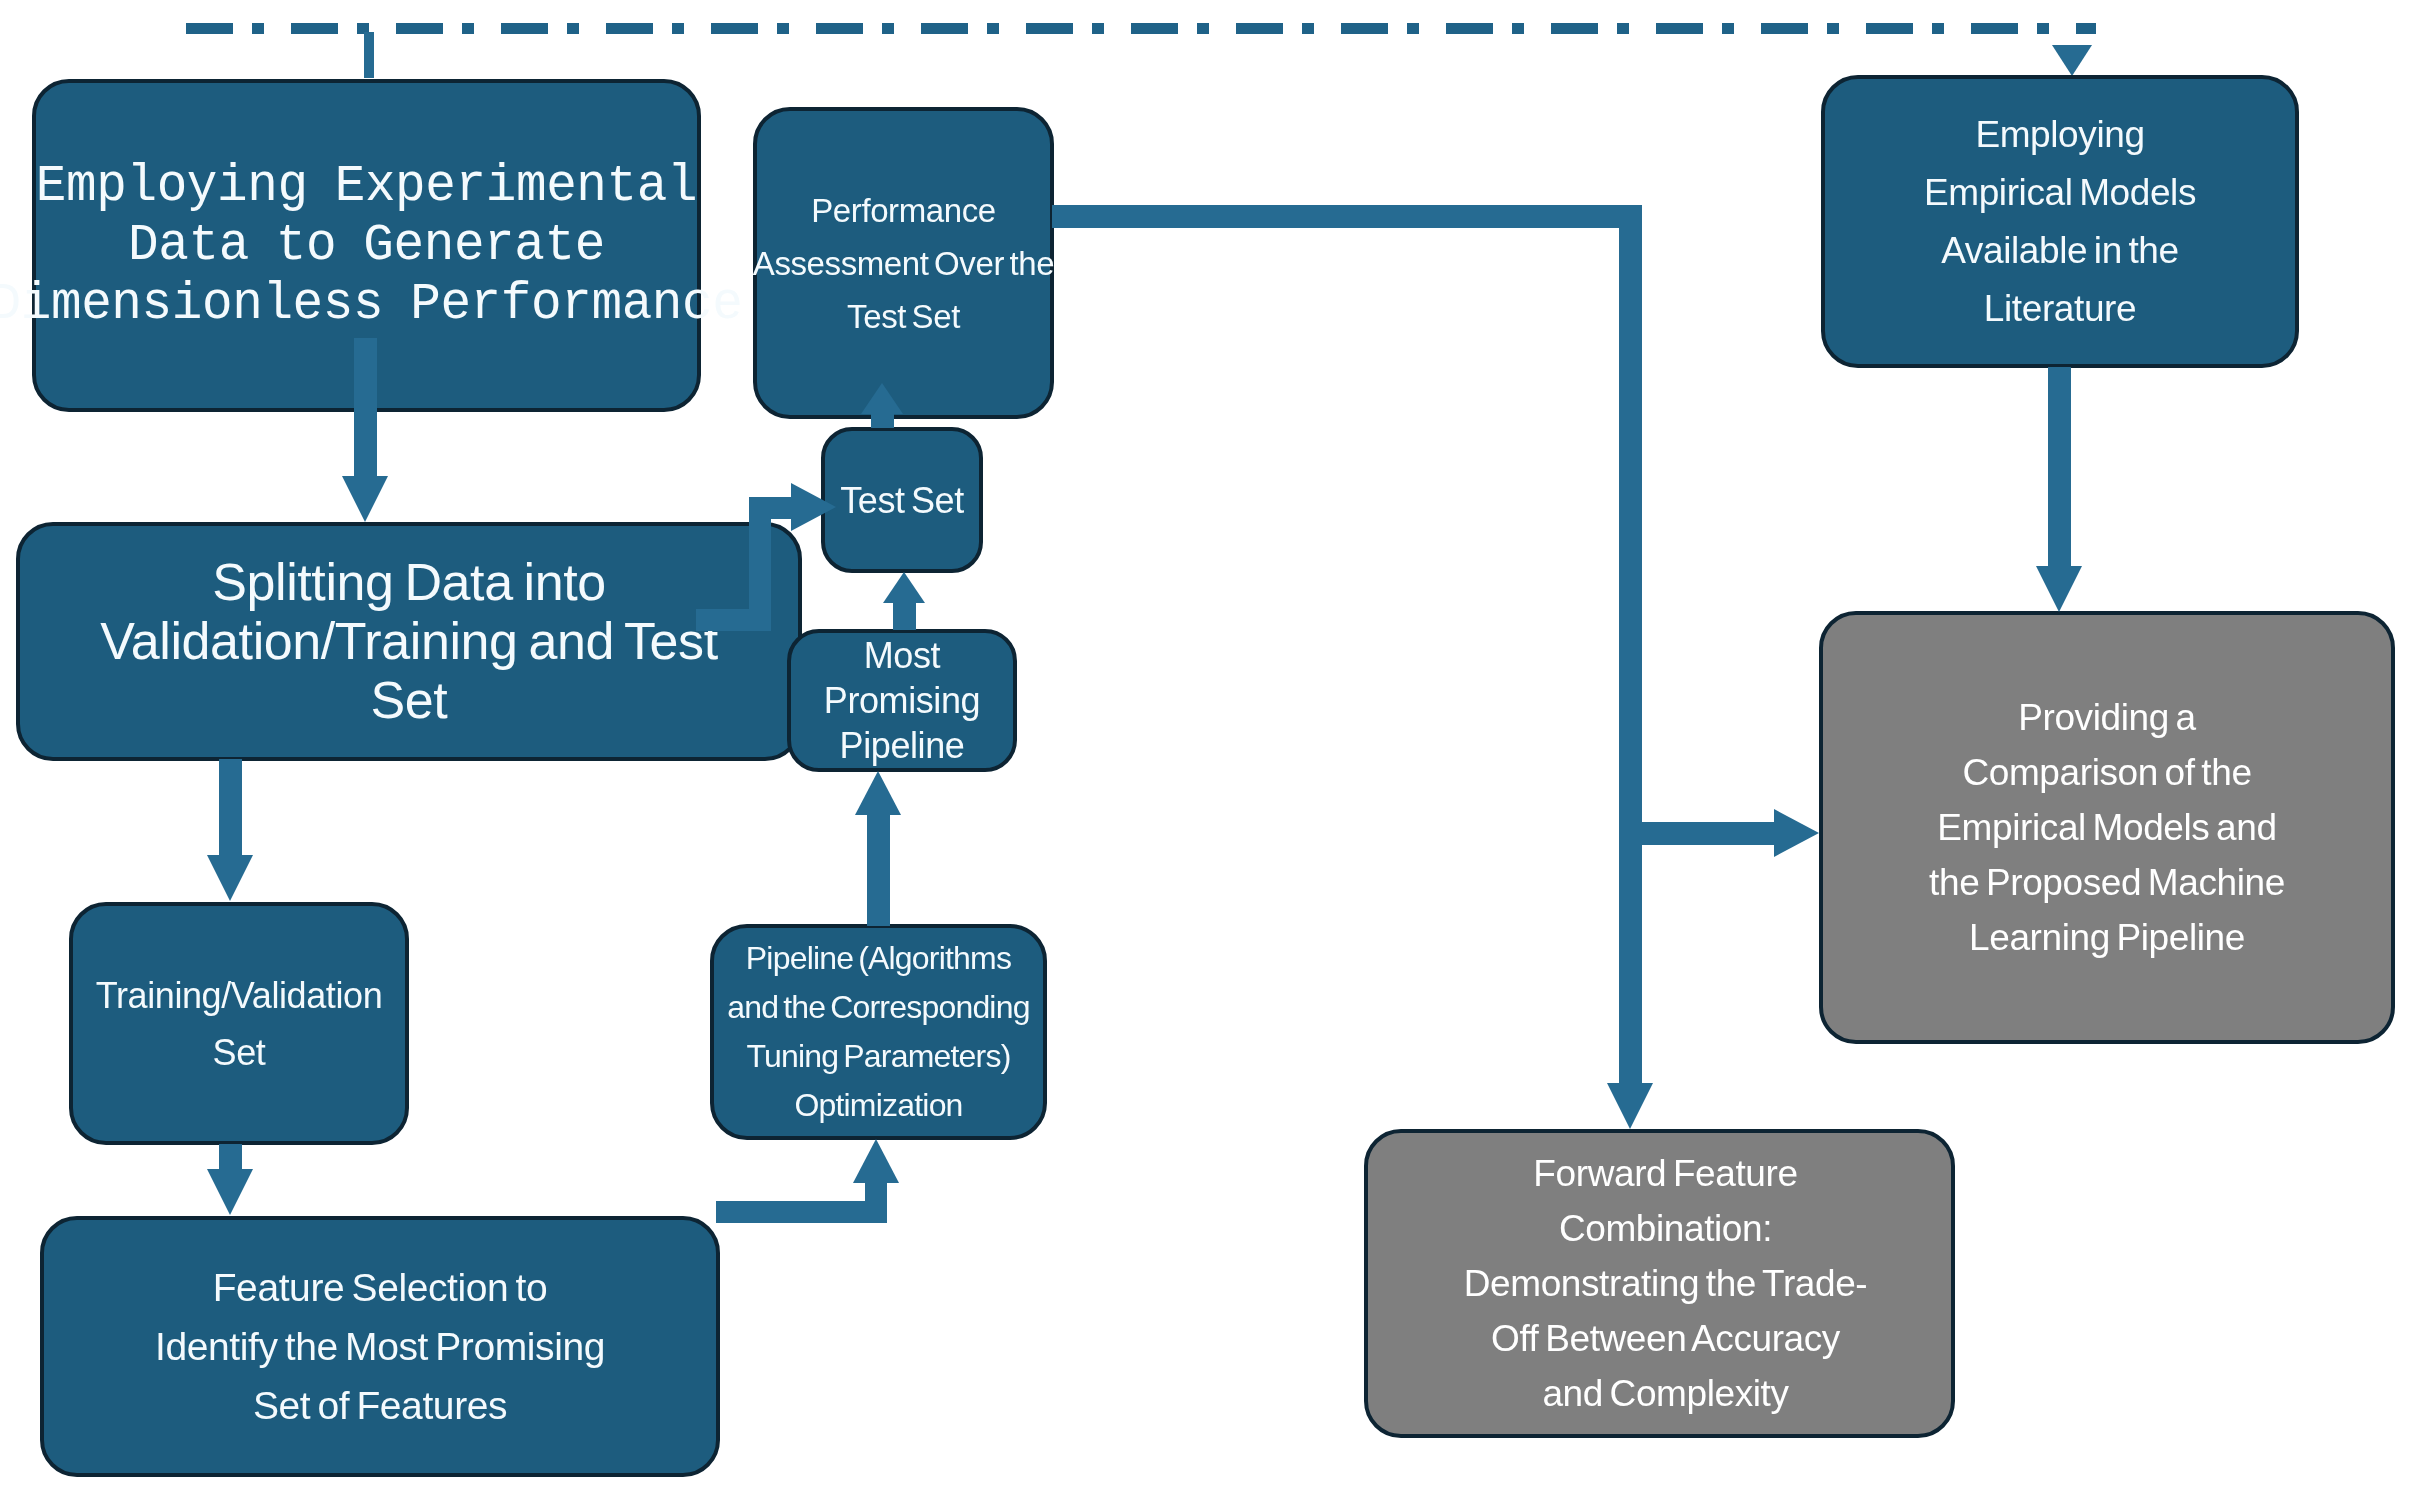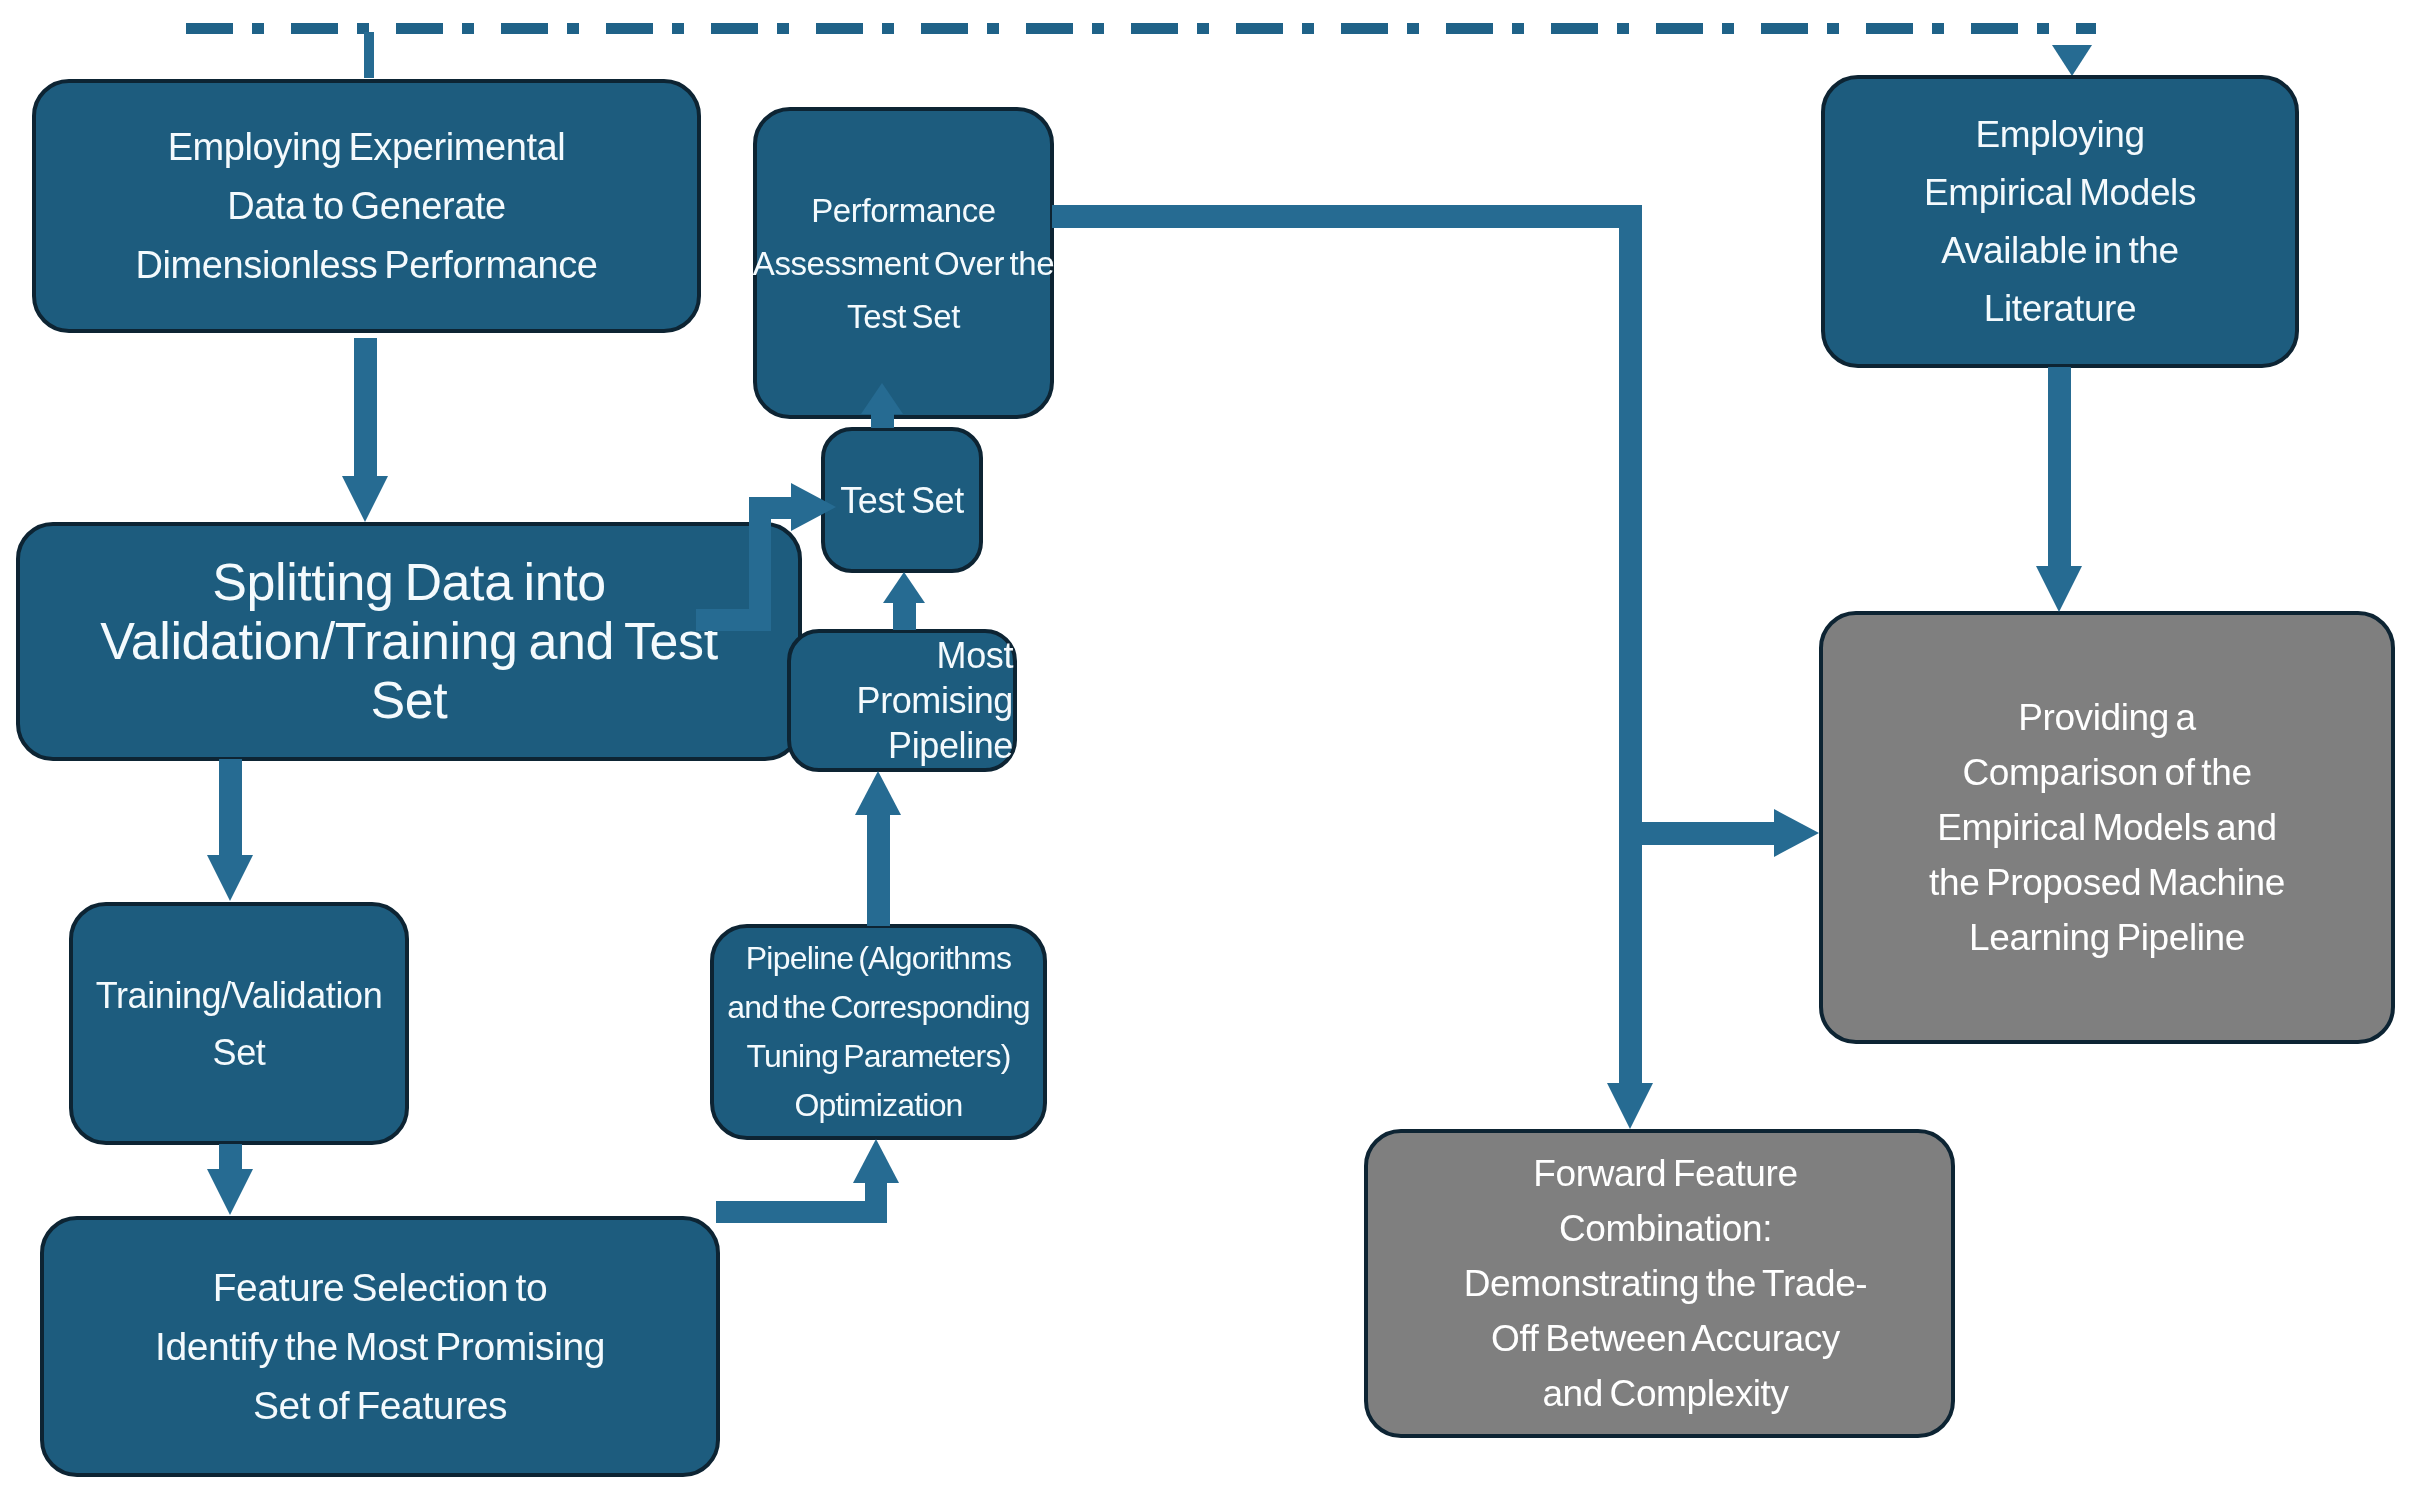--- a/index.html
+++ b/index.html
@@ -44,27 +44,27 @@
     position:absolute;
     left:186px; top:23px; width:1910px; height:10.5px;
     background:repeating-linear-gradient(to right,
       #1f6288 0px, #1f6288 47px,
       transparent 47px, transparent 66px,
       #1f6288 66px, #1f6288 78px,
       transparent 78px, transparent 105px);
   }
 
   
-  #n-experimental{ left:32px;  top:79px;   width:669px; height:254px; font-size:38px; line-height:59px; }
+  #n-experimental{ left:32px;  top:79px;   width:669px; height:333px; font-size:51px; line-height:59px;font-family:Liberation Mono, monospace; }
   #n-splitting   { left:16px;  top:522px;  width:786px; height:239px; font-size:52px; line-height:59px; }
   #n-training    { left:69px;  top:902px; width:340px; height:243px; font-size:36px; line-height:57px; }
   #n-feature     { left:40px;  top:1216px; width:680px; height:261px; font-size:39px; line-height:59px;justify-content:center; }
   #n-performance { left:753px; top:71px;   width:301px; height:312px; font-size:33px; line-height:53px;margin-top:36px; }
   #n-testset     { left:821px;top:427px;  width:162px; height:146px; font-size:36px; line-height:49px; border-radius:31px; }
-  #n-promising   { left:787px; top:629px;  width:230px; height:143px; font-size:36px; line-height:45px; border-radius:32px;align-items:flex-end; }
+  #n-promising   { left:787px; top:629px;  width:230px; height:143px; font-size:36px; line-height:45px; border-radius:32px; }
   #n-pipeline    { left:710px; top:924px; width:337px; height:216px; font-size:32px; line-height:49px; letter-spacing:-0.8px;}
   #n-empirical   { left:1821px;top:75px;   width:478px; height:293px; font-size:37px; line-height:58px; }
   #n-comparison  { left:1819px;top:611px;  width:576px; height:433px; font-size:37px; line-height:55px; }
   #n-forward     { left:1364px;top:1129px; width:591px; height:309px; font-size:37px; line-height:55px;padding-left:12px; }
 </style>
 </head>
 <body>
 
 <div id="canvas">
 

